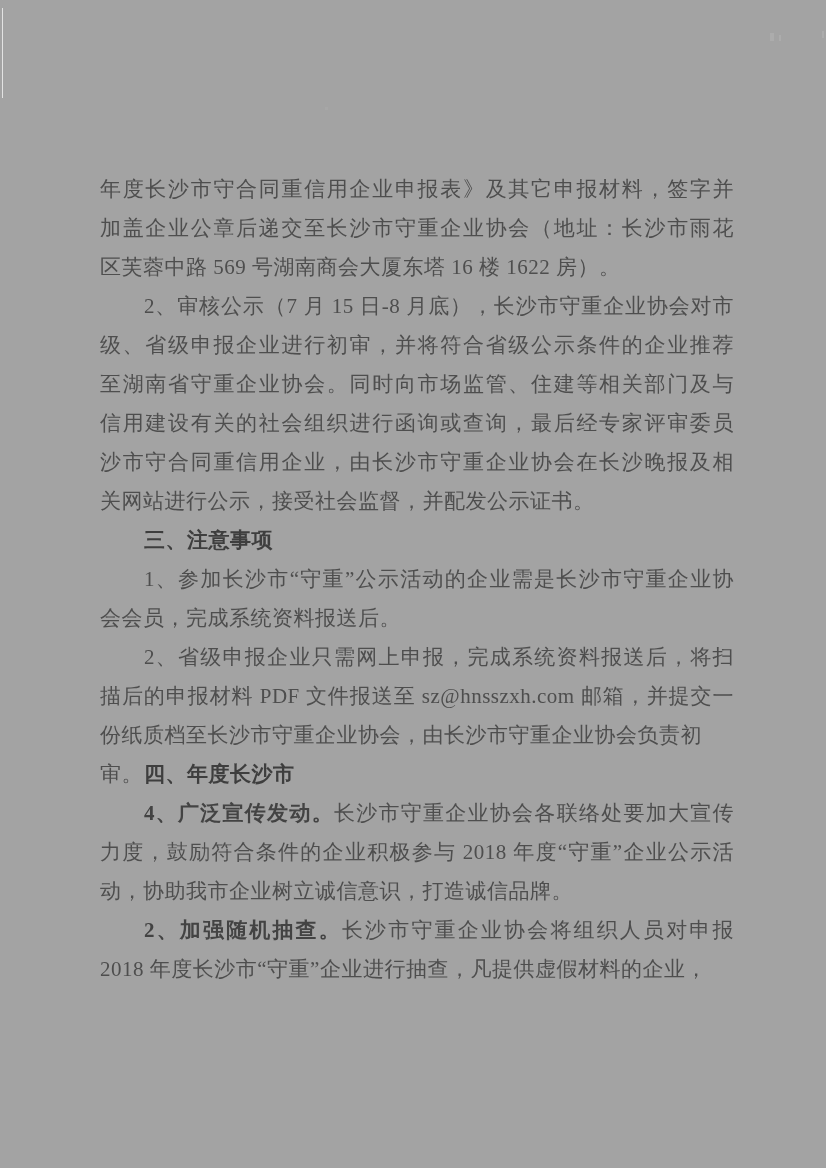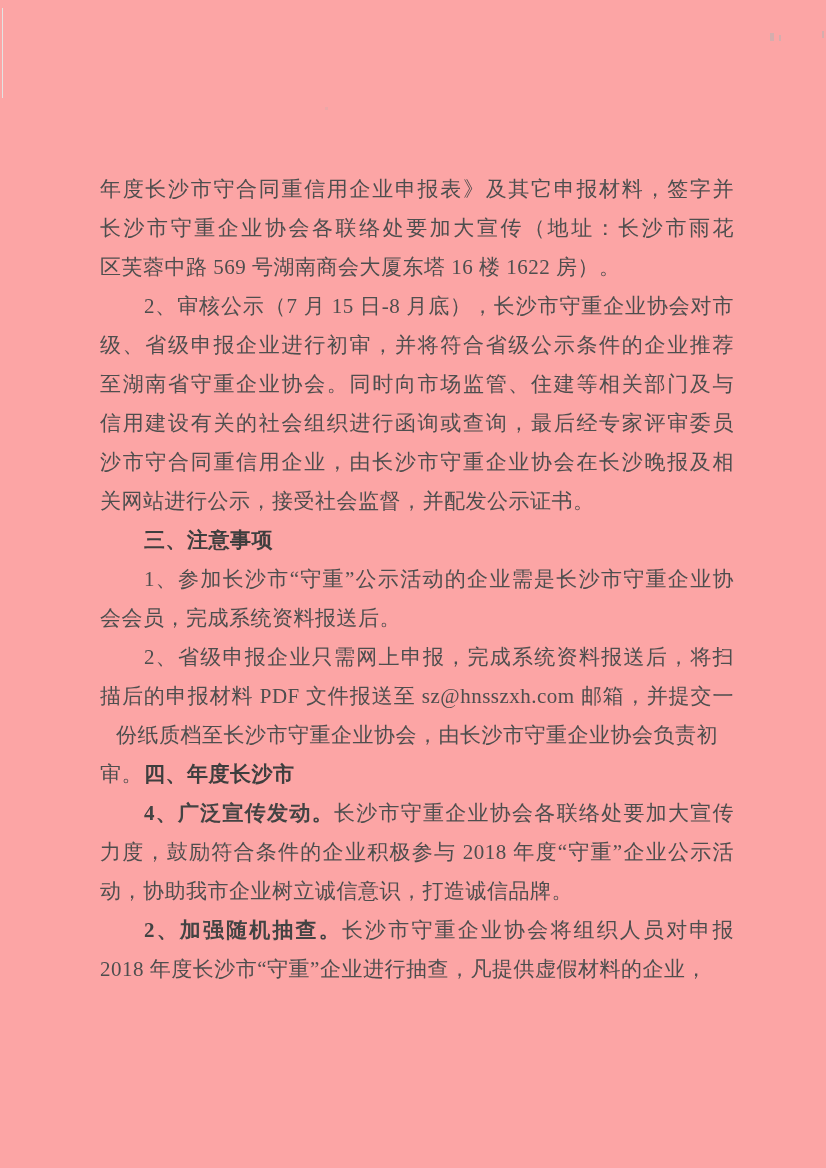--- a/index.html
+++ b/index.html
@@ -10,42 +10,42 @@
     width: 826px;
     height: 1168px;
     position: relative;
     background: #fefefe;
     overflow: hidden;
     font-family: "Liberation Serif", "DejaVu Serif", serif;
   }
   .page {
     position: absolute;
     inset: 0;
-    background: #fca5a5;
+    background: #a3a3a3;
   }
   .doc-body {
     position: absolute;
     left: 100px;
     top: 170px;
     width: 634px;
   }
   .line {
     height: 39px;
     line-height: 39px;
     font-size: 21px;
     color: #4e4e4e;
     letter-spacing: 0.5px;
   }
   
   .just {
     text-align: justify;
     text-align-last: justify;
   }
   .end {
-    text-align: center;
+    text-align: left;
     text-align-last: left;
   }
   .indent {
     text-indent: 44px;
   }
   .heading {
     font-weight: bold;
     color: #3e3e3e;
   }
   .lead {
@@ -73,21 +73,21 @@
 <div class="page">
 
   <div class="edge-line"></div>
   <div class="speck" style="left:770px; top:33px; width:4px; height:8px;"></div>
   <div class="speck" style="left:779px; top:35px; width:2px; height:6px;"></div>
   <div class="speck" style="left:822px; top:31px; width:2px; height:7px;"></div>
   <div class="speck" style="left:325px; top:107px; width:3px; height:3px; opacity:0.25;"></div>
 
   <div class="doc-body">
     <div class="line just">年度长沙市守合同重信用企业申报表》及其它申报材料，签字并</div>
-    <div class="line just">长沙市守重企业协会各联络处要加大宣传（地址：长沙市雨花</div>
+    <div class="line just">加盖企业公章后递交至长沙市守重企业协会（地址：长沙市雨花</div>
     <div class="line end">区芙蓉中路 569 号湖南商会大厦东塔 16 楼 1622 房）。</div>
     <div class="line just indent">2、审核公示（7 月 15 日-8 月底），长沙市守重企业协会对市</div>
     <div class="line just">级、省级申报企业进行初审，并将符合省级公示条件的企业推荐</div>
     <div class="line just">至湖南省守重企业协会。同时向市场监管、住建等相关部门及与</div>
     <div class="line just">信用建设有关的社会组织进行函询或查询，最后经专家评审委员</div>
     <div class="line just">沙市守合同重信用企业，由长沙市守重企业协会在长沙晚报及相</div>
     <div class="line end">关网站进行公示，接受社会监督，并配发公示证书。</div>
     <div class="line end indent heading">三、注意事项</div>
     <div class="line just indent">1、参加长沙市“守重”公示活动的企业需是长沙市守重企业协</div>
     <div class="line end">会会员，完成系统资料报送后。</div>

